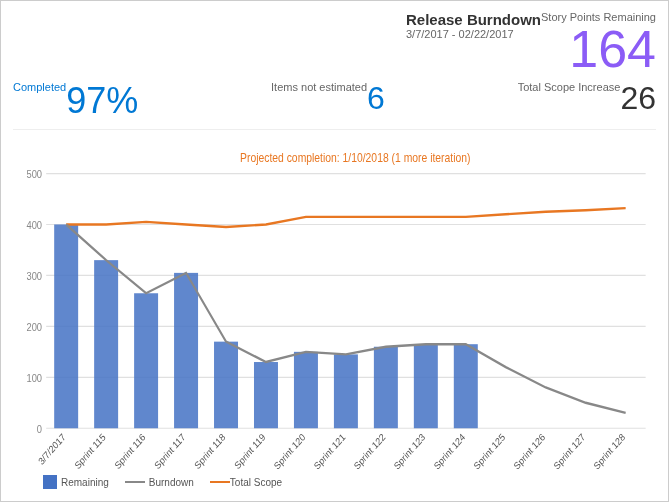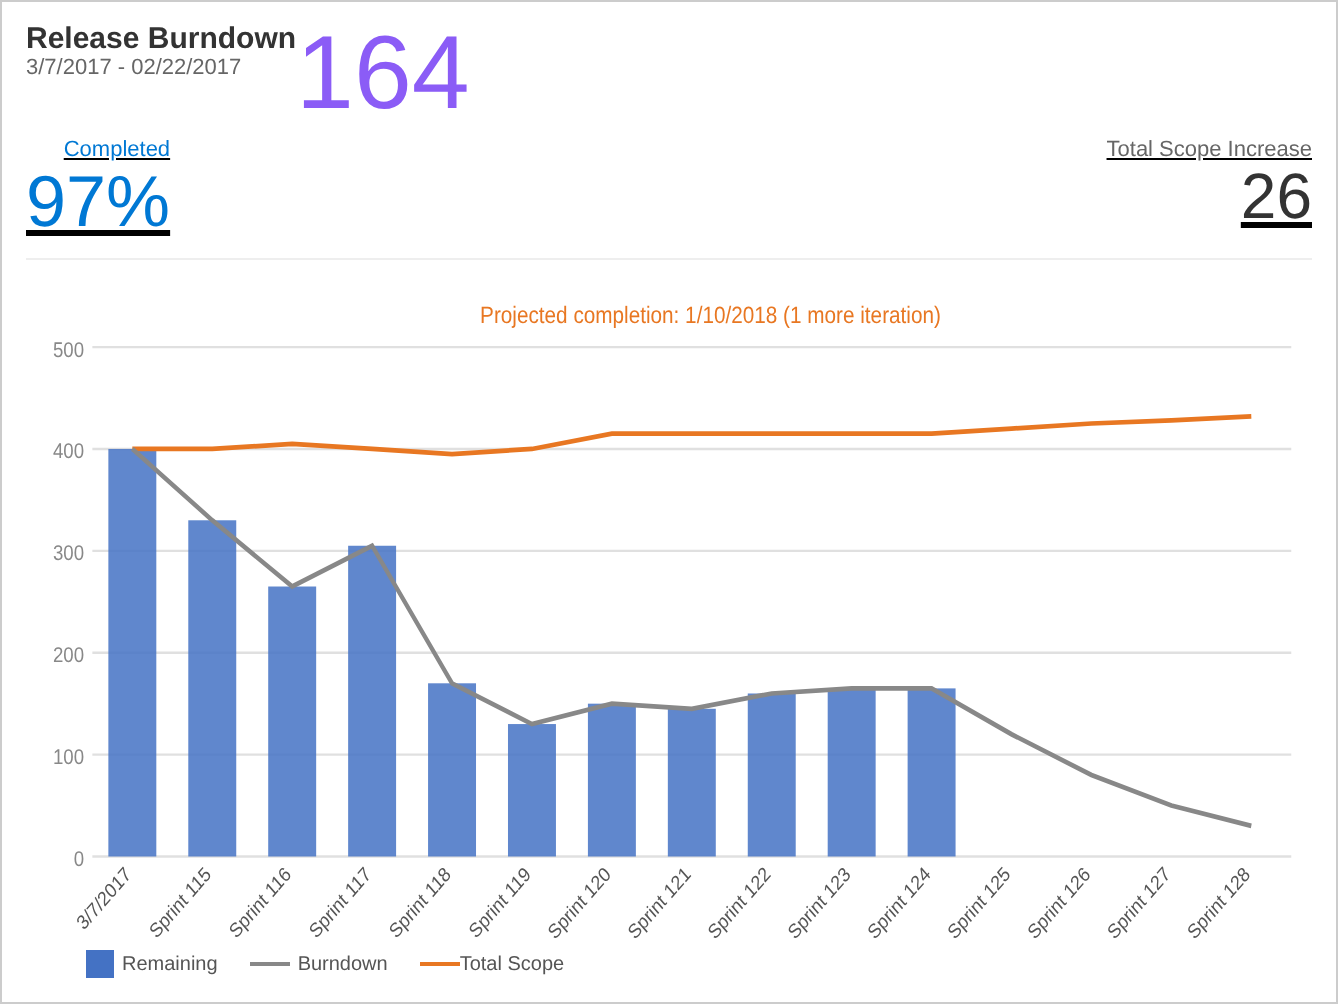--- a/index.html
+++ b/index.html
@@ -1,51 +1,58 @@
 <!DOCTYPE html>
 <html><head>
   <meta charset="utf-8">
   <style>
     * { box-sizing: border-box; margin: 0; padding: 0; }
     body { font-family: 'Segoe UI', Arial, sans-serif; background: #fff; width: 669px; height: 502px; overflow: hidden; }
     .container { width: 669px; height: 502px; border: 1px solid #ccc; background: #fff; display: flex; flex-direction: column; padding: 10px 12px 8px 12px; }
-    .header { display: flex; justify-content: flex-start; align-items: flex-start; margin-bottom: 6px; }
+    .header { display: flex; justify-content: flex-end; align-items: flex-start; margin-bottom: 6px; }
     .header-left h1 { font-size: 15px; font-weight: 600; color: #333; }
     .header-left p { font-size: 11px; color: #666; }
     .header-right { text-align: right; }
     .header-right .story-label { font-size: 11px; color: #666; display: block; text-align: right; }
     .header-right .story-label span { display: inline; }
     .header-right .story-number { font-size: 52px; font-weight: 300; color: #8b5cf6; line-height: 1; }
     .stats { display: flex; justify-content: space-between; margin-bottom: 8px; border-bottom: 1px solid #eee; padding-bottom: 8px; }
-    .stat-item { display: flex; flex-direction: column; align-items: flex-end; text-decoration: underline; }
+    .stat-item { display: flex; flex-direction: row; align-items: flex-start; }
     .stat-label { font-size: 11px; color: #666; text-align: center; }
     .stat-value { font-size: 32px; font-weight: 300; color: #333; line-height: 1.1; }
     .stat-completed .stat-label { color: #0078d4; }
     .stat-completed .stat-value { color: #0078d4; font-size: 36px; }
     .chart-area { flex: 1; position: relative; }
     svg.chart { width: 100%; height: 100%; }
   </style>
 </head>
 <body>
 
 <div class="container">
   <div class="header">
     <div class="header-left">
       <h1>Release Burndown</h1>
       <p>3/7/2017 - 02/22/2017</p>
     </div>
     <div class="header-right">
+      <span class="story-label">
+        <span>Story Points</span> <span>Remaining</span>
+      </span>
       <span class="story-number">164</span>
     </div>
   </div>
 
   <div class="stats">
     <div class="stat-item stat-completed">
       <span class="stat-label">Completed</span>
       <span class="stat-value">97%</span>
+    </div>
+    <div class="stat-item">
+      <span class="stat-label">Items not estimated</span>
+      <span class="stat-value" style="color:#0078d4;">6</span>
     </div>
     <div class="stat-item">
       <span class="stat-label">Total Scope Increase</span>
       <span class="stat-value">26</span>
     </div>
   </div>
 
   <div class="chart-area">
     <svg class="chart" viewBox="0 0 620 300" preserveAspectRatio="none" id="chart-svg">
         <line x1="32" y1="245" x2="610" y2="245" stroke="#e0e0e0" stroke-width="1"></line>

